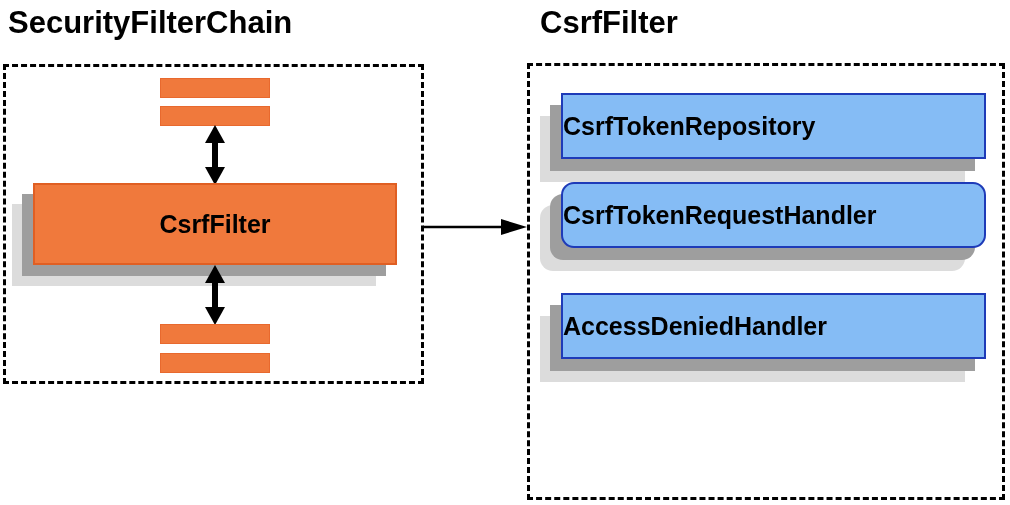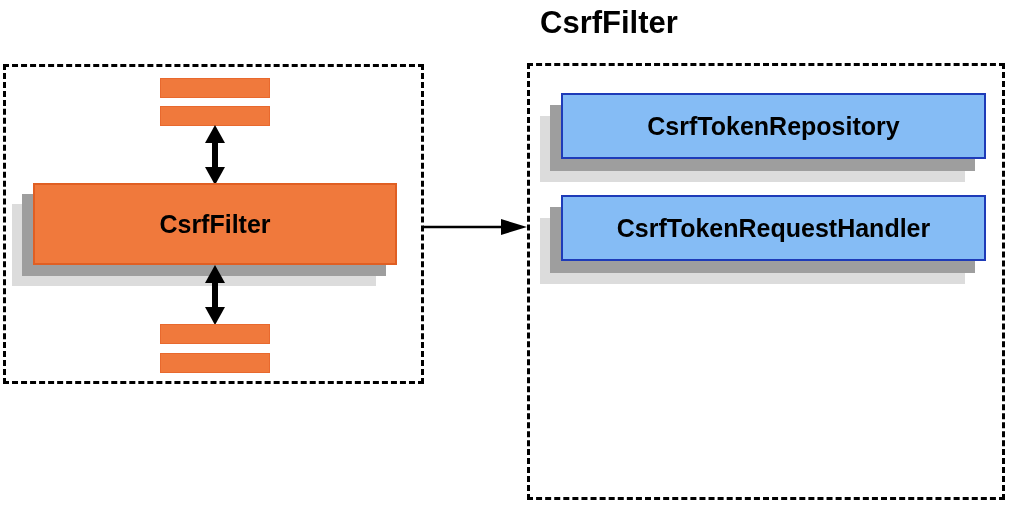--- a/index.html
+++ b/index.html
@@ -68,42 +68,43 @@
   .component-box {
     position: absolute;
     left: 561px;
     width: 425px; height: 66px;
     background: #85BCF5;
     border: 2px solid #1E3BB8;
     box-sizing: border-box;
     box-shadow: -11px 12px 0 0 #9E9E9E, -21px 23px 0 0 #DCDCDC;
     display: flex;
     align-items: center;
-    justify-content: center;
+    justify-content: flex-start;
   }
   #component-box-0 { top: 93px; }
-  #component-box-1 { top: 195px; }
+  #component-box-1 { top: 182px; border-radius: 13px; }
   #component-box-2 { top: 293px; }
   #component-box-3 { top: 393px; }
   .component-box .box-label {
     font-size: 25px;
     font-weight: bold;
     color: #000000;
   }
 
   .arrow-svg { position: absolute; }
   #v-arrow-top { left: 199px; top: 125px; }
   #v-arrow-bottom { left: 199px; top: 265px; }
   #h-arrow { left: 423px; top: 217px; }
 </style>
 </head>
 <body>
 
 <div id="canvas">
 
+  <div id="title-left" class="panel-title">SecurityFilterChain</div>
 
   <div id="title-right" class="panel-title">CsrfFilter</div>
 
   <div id="left-dashed-box" class="dashed-box"></div>
 
   <div id="right-dashed-box" class="dashed-box"></div>
 
   <div id="bar-top-1" class="filter-bar"></div>
   <div id="bar-top-2" class="filter-bar"></div>
 
@@ -132,15 +133,18 @@
   </svg>
 
   <div id="component-box-0" class="component-box">
     <span class="box-label">CsrfTokenRepository</span>
   </div>
 
   <div id="component-box-1" class="component-box">
     <span class="box-label">CsrfTokenRequestHandler</span>
   </div>
 
+  <div id="component-box-2" class="component-box">
+    <span class="box-label">AccessDeniedHandler</span>
+  </div>
 
 
 </div>
 
 </body></html>

